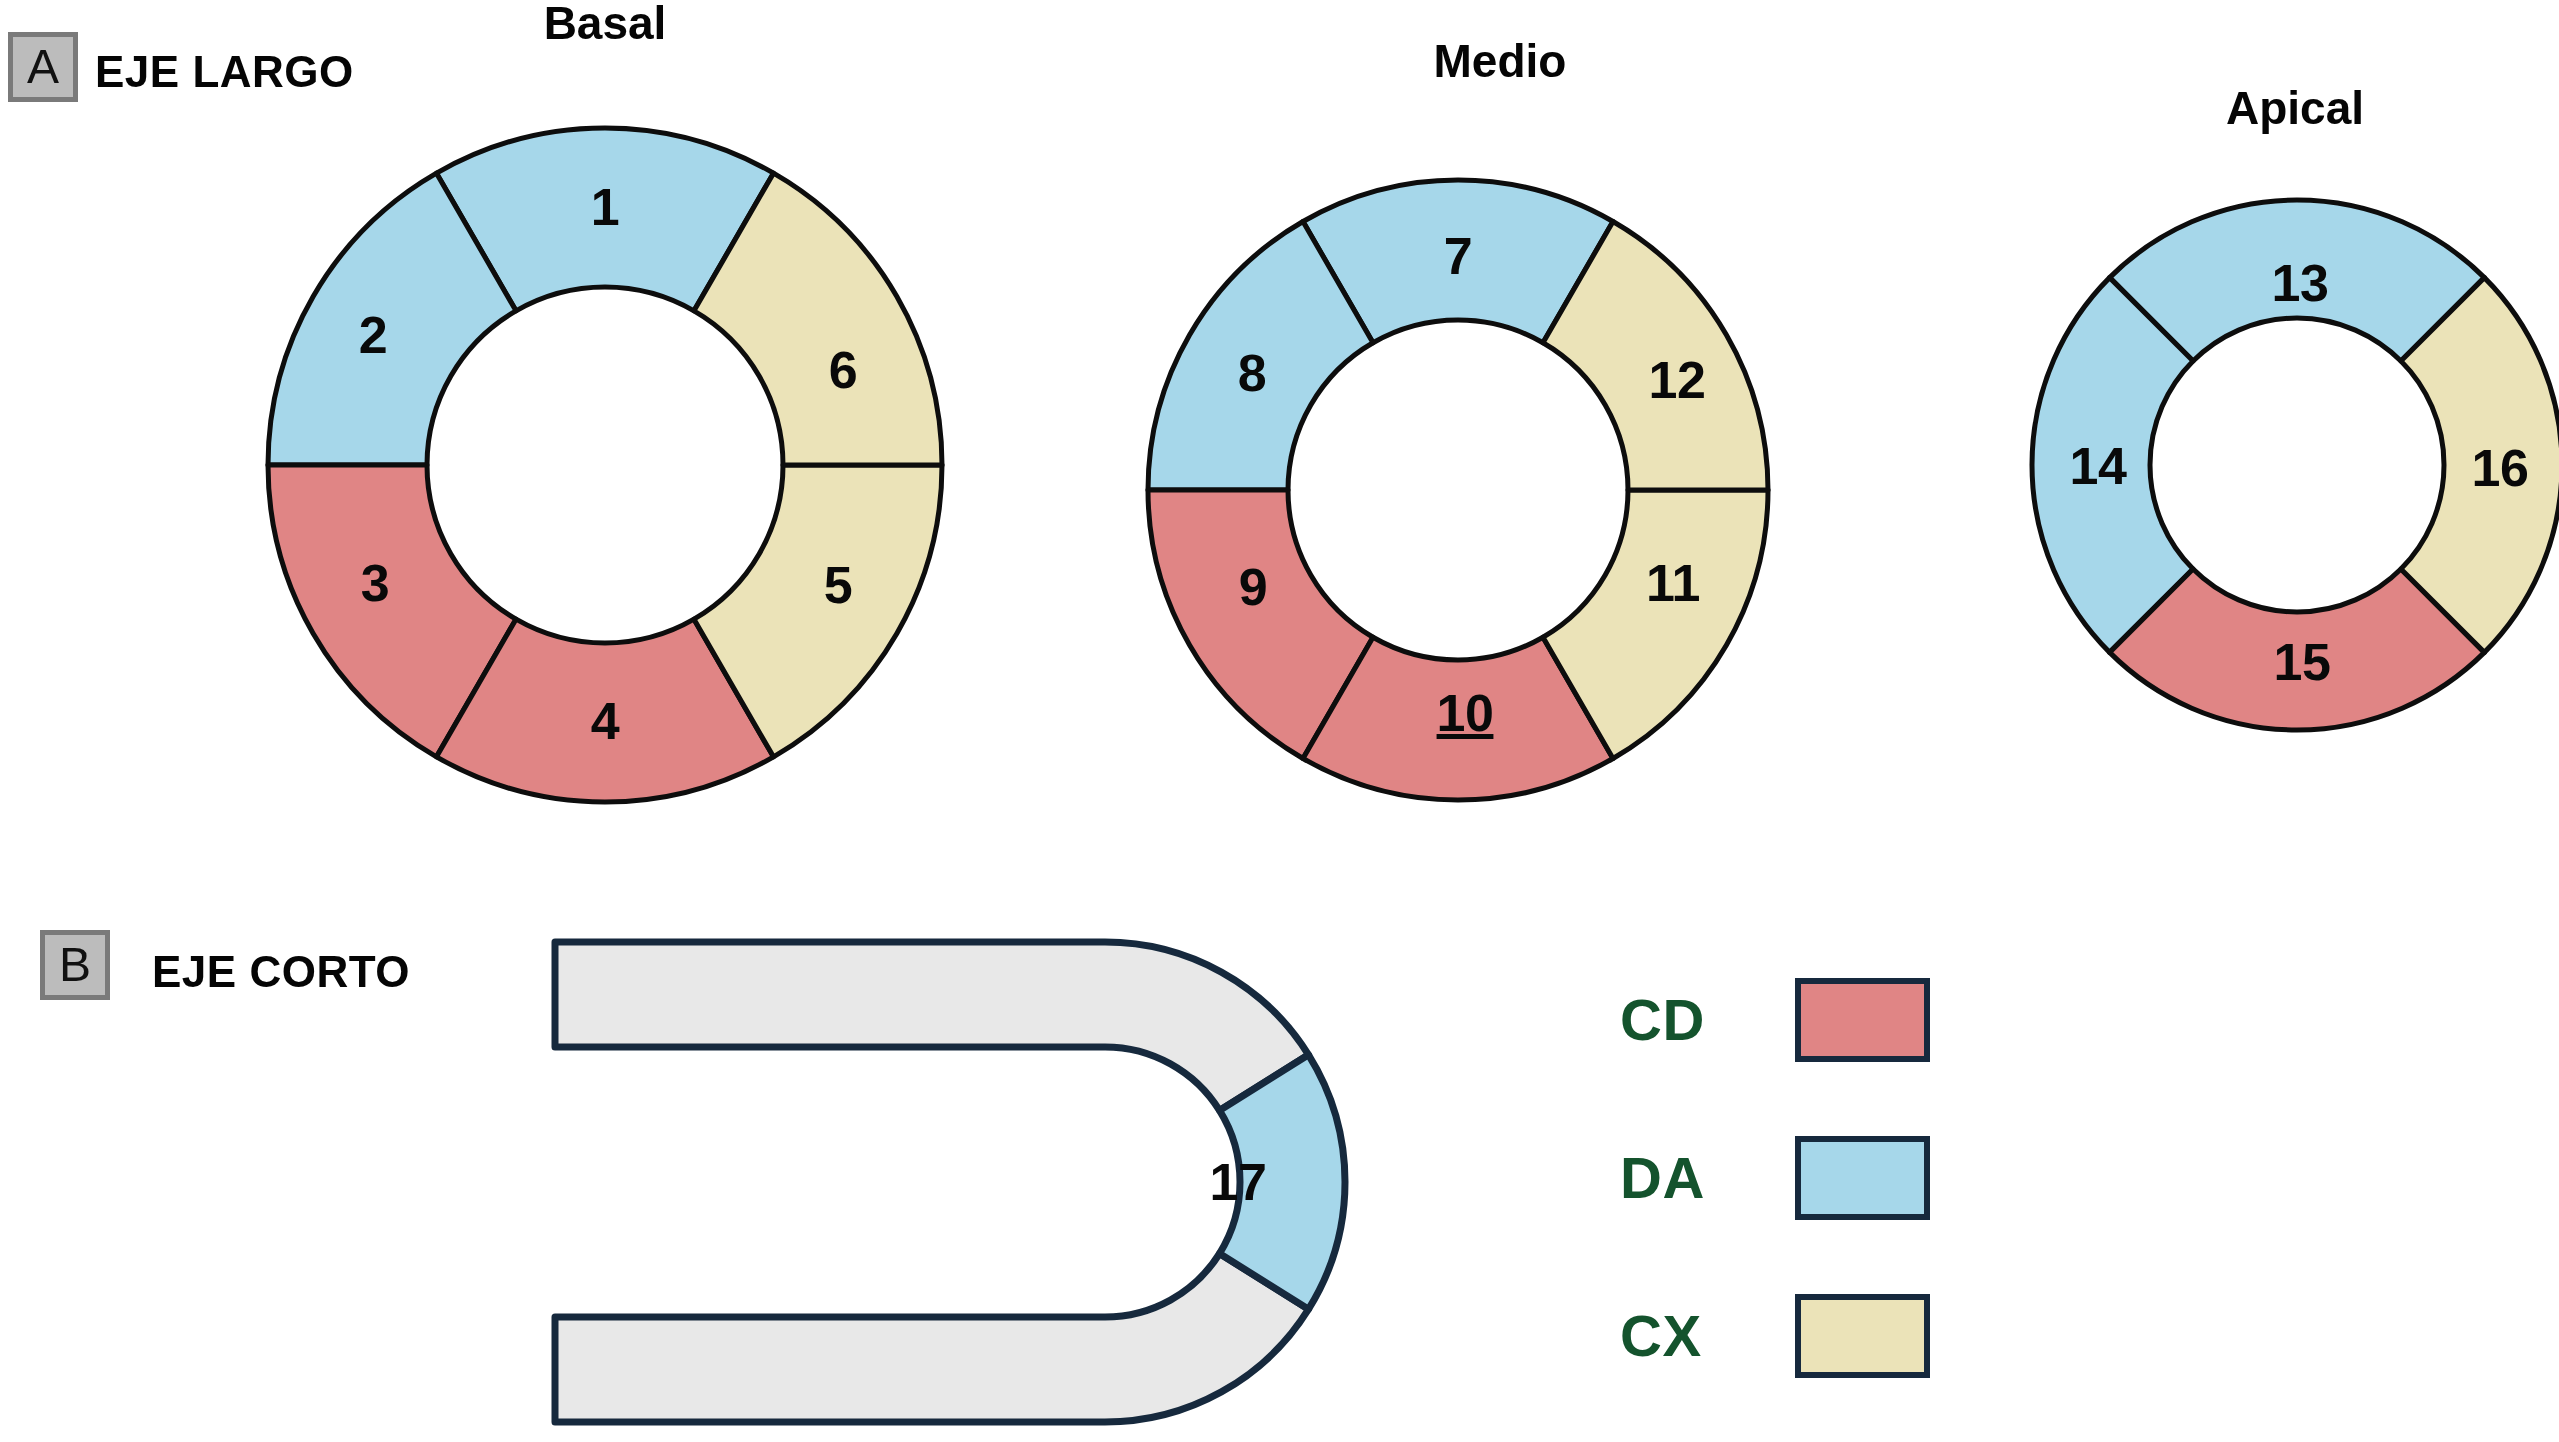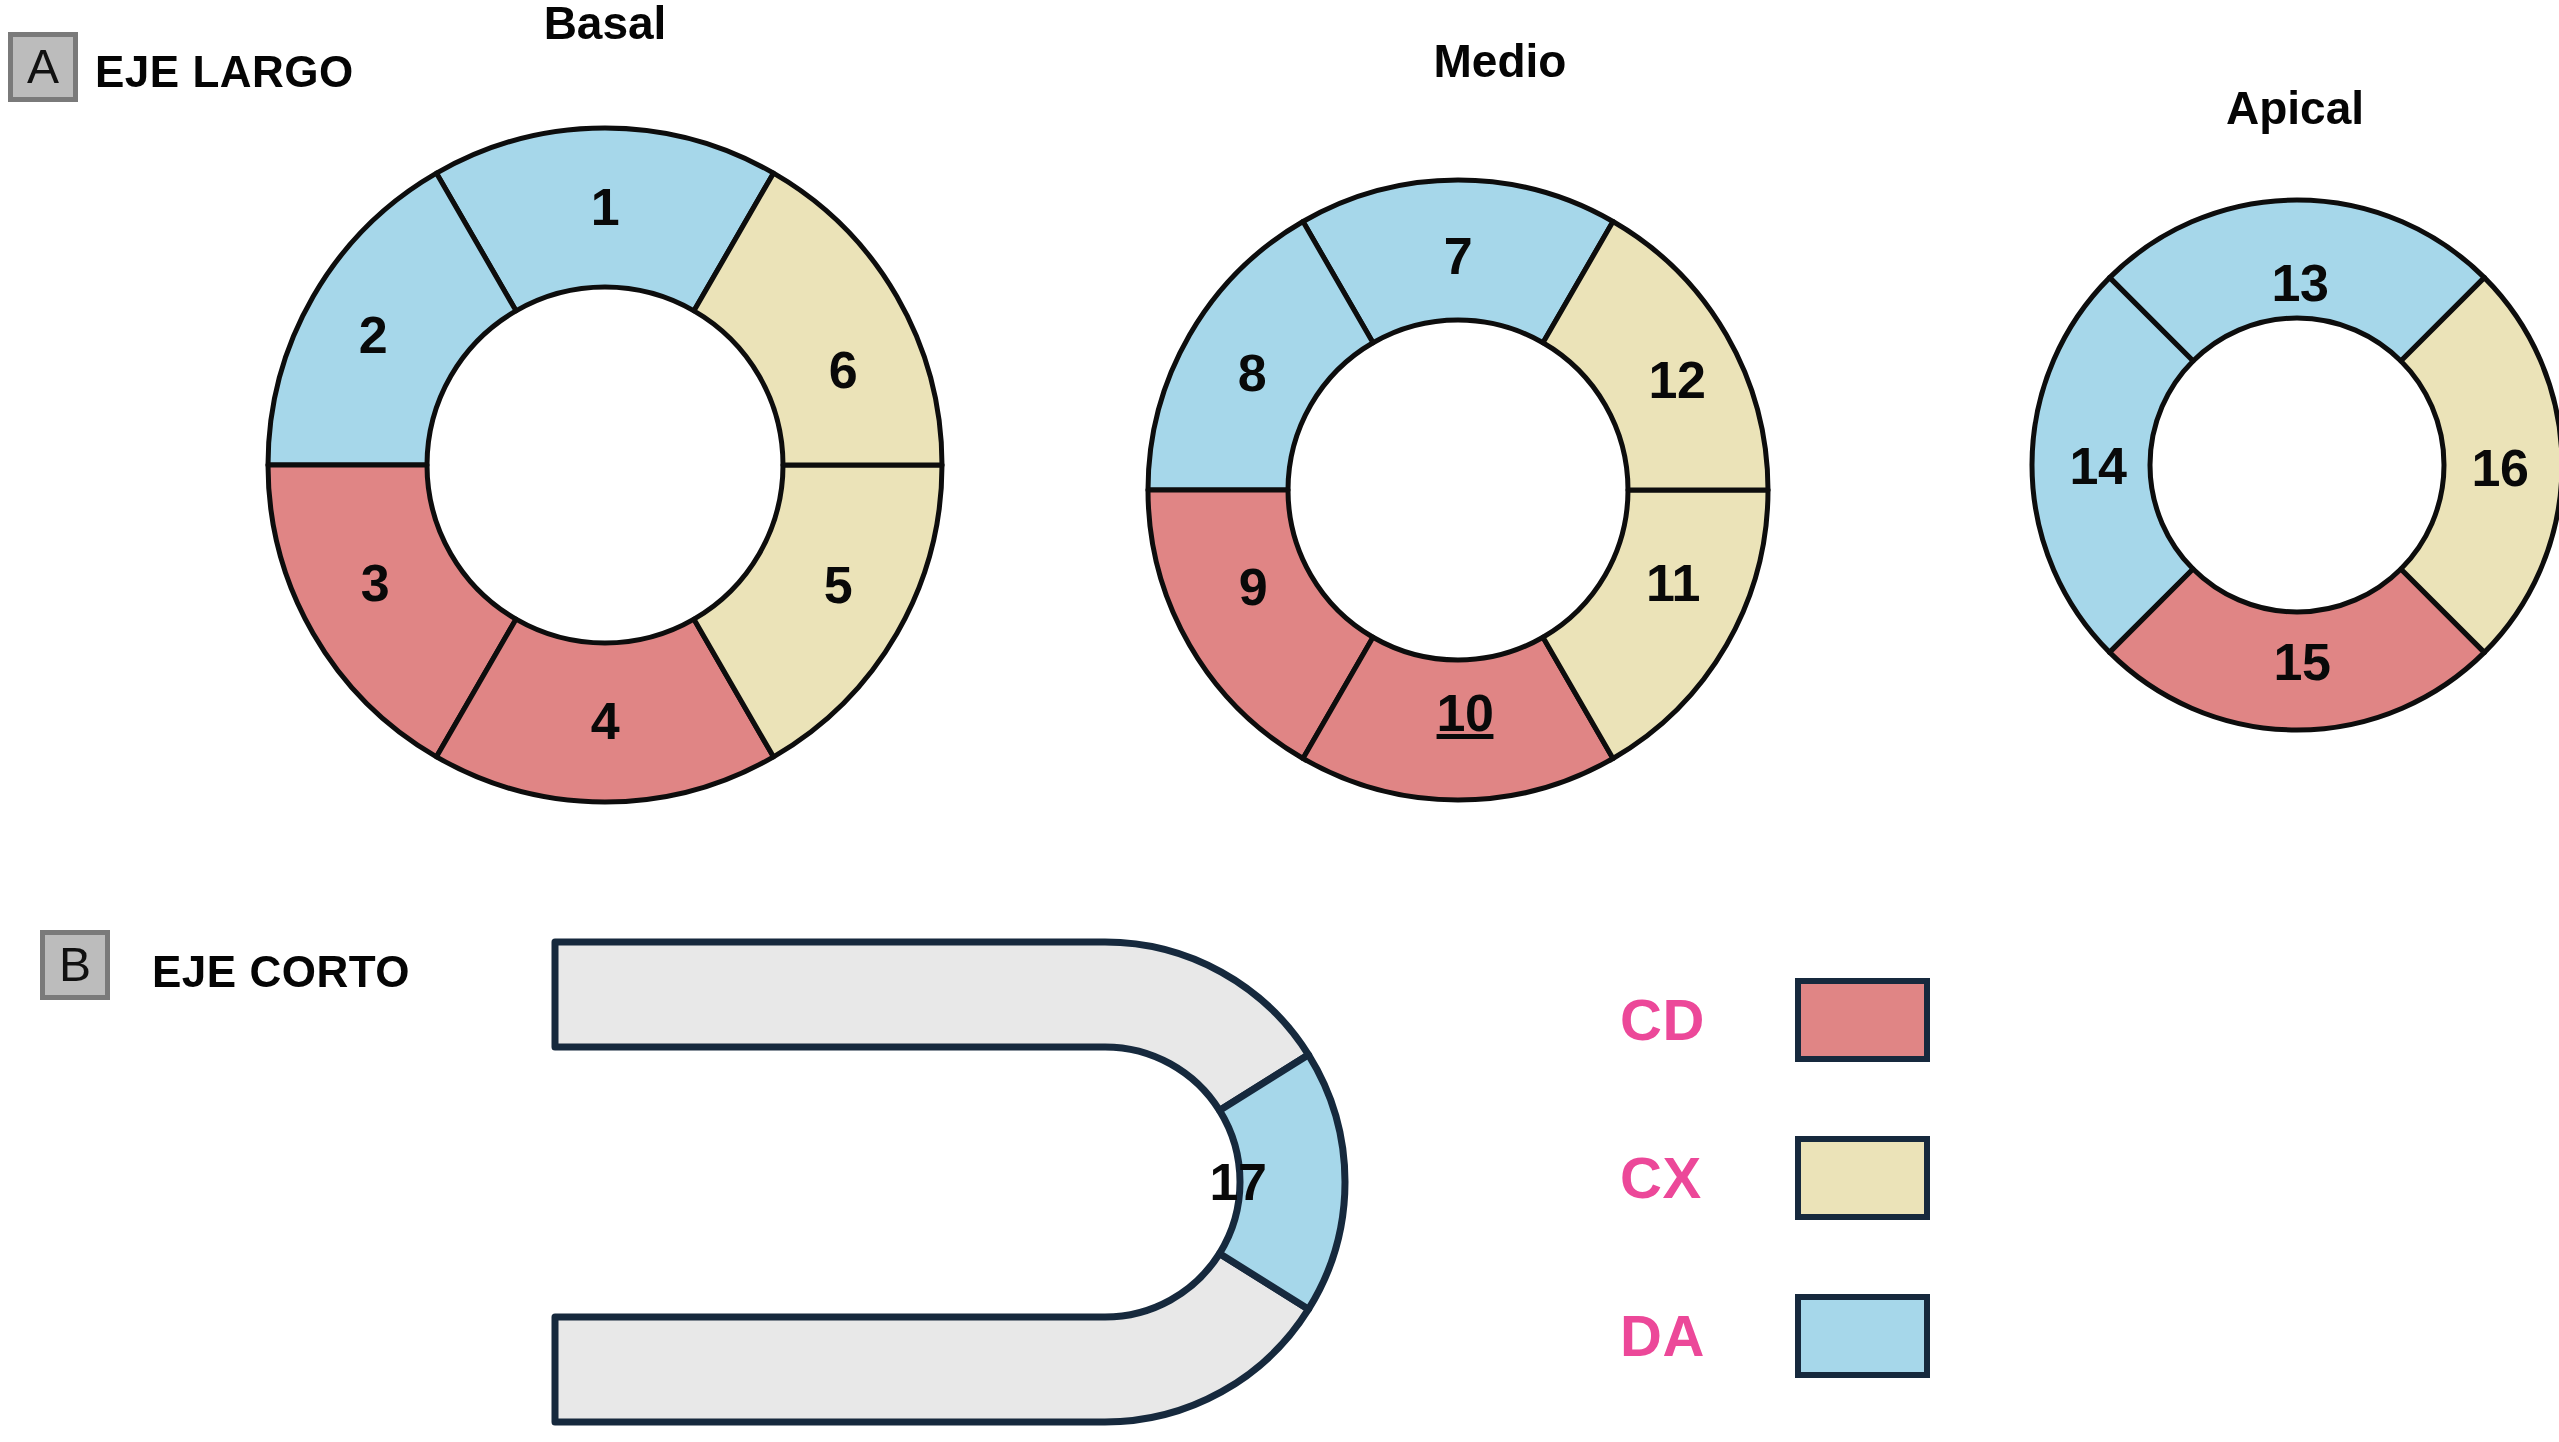--- a/index.html
+++ b/index.html
@@ -117,21 +117,21 @@
     display: flex;
     align-items: center;
     height: 110px;
     margin-bottom: 48px;
   }
   .legend-row:last-child { margin-bottom: 0; }
   .legend-label {
     width: 175px;
     font-size: 58px;
     font-weight: bold;
-    color: #ec4899;
+    color: #14532d;
     line-height: 1;
     letter-spacing: 0.5px;
   }
   .legend-swatch {
     width: 135px;
     height: 84px;
     border: 6px solid #16293d;
     box-sizing: border-box;
   }
 </style>
@@ -201,22 +201,22 @@
     </svg>
 
   <div class="seg-label" id="seg-label-17" style="left: 1238px; top: 1182px;">17</div>
 
   <div id="legend">
     <div class="legend-row">
       <div class="legend-label">CD</div>
       <div class="legend-swatch" style="background: rgb(224, 133, 133);"></div>
     </div>
     <div class="legend-row">
+      <div class="legend-label">DA</div>
+      <div class="legend-swatch" style="background: rgb(166, 215, 234);"></div>
+    </div>
+    <div class="legend-row">
       <div class="legend-label">CX</div>
       <div class="legend-swatch" style="background: rgb(235, 227, 184);"></div>
     </div>
-    <div class="legend-row">
-      <div class="legend-label">DA</div>
-      <div class="legend-swatch" style="background: rgb(166, 215, 234);"></div>
-    </div>
   </div>
 
 </div>
 
 </body></html>

